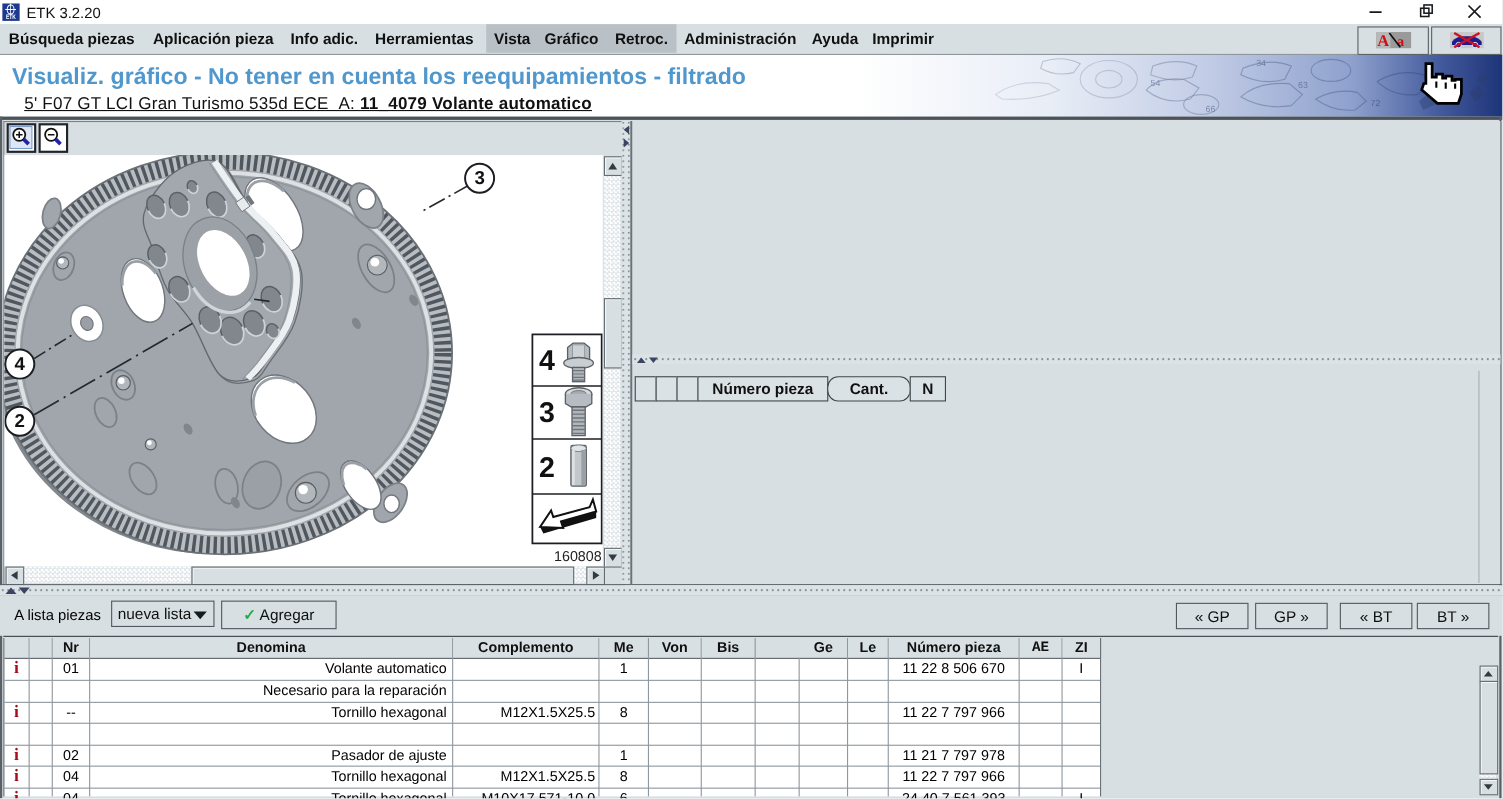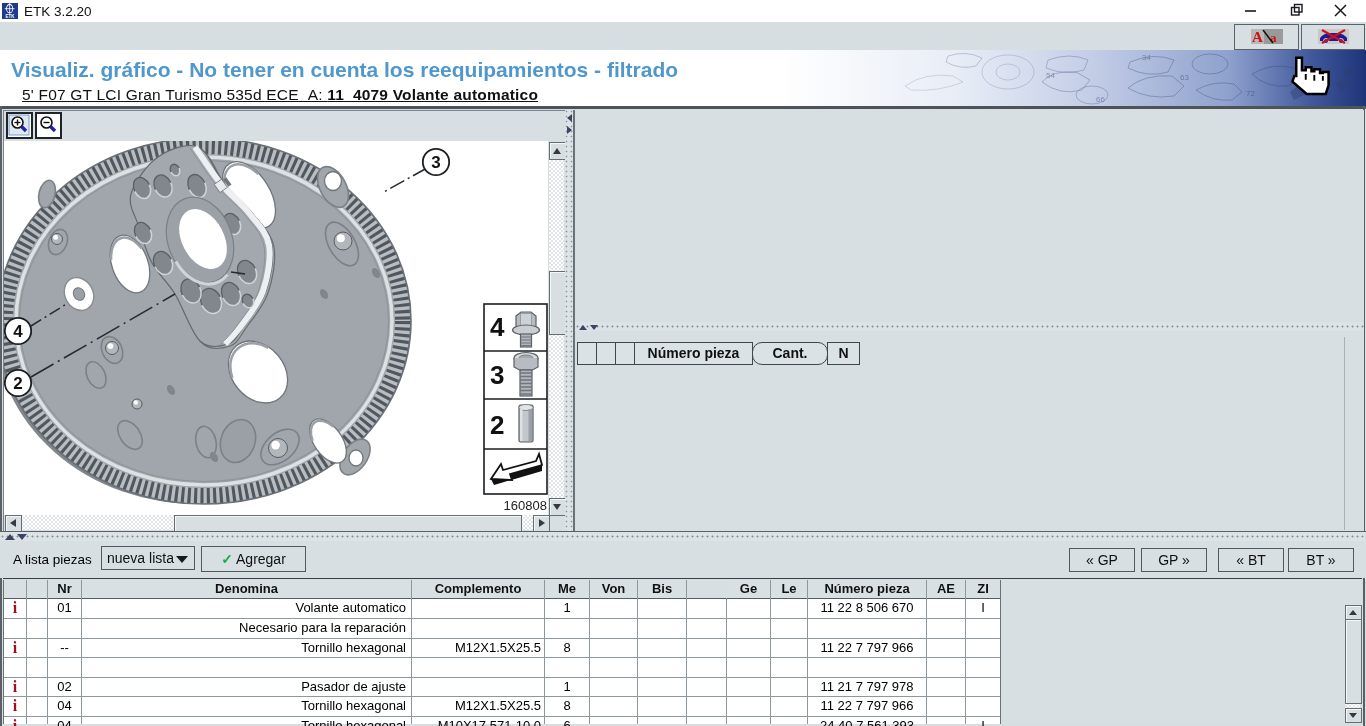--- a/index.html
+++ b/index.html
@@ -63,20 +63,33 @@
     <text x="11.5" y="15.5" font-size="6.5" font-family="Liberation Sans" font-weight="bold" fill="#fff" text-anchor="middle">ETK</text>
   </svg>
   <div class="abs" id="titletext">ETK 3.2.20</div>
   <svg class="abs" style="left:1235px;top:0px" width="120" height="22" viewBox="0 0 120 22">
     <line x1="10" y1="11" x2="21" y2="11" stroke="#16191d" stroke-width="1.6"></line>
     <rect x="56.5" y="7.5" width="7.5" height="7.5" fill="none" stroke="#16191d" stroke-width="1.4"></rect>
     <rect x="59.5" y="4.5" width="7.5" height="7.5" fill="none" stroke="#16191d" stroke-width="1.4"></rect>
     <path d="M100 5 L111 16 M111 5 L100 16" stroke="#16191d" stroke-width="1.5"></path>
   </svg>
 
+  <div class="abs" id="menubar">
+    <div class="abs" id="menuhl"></div>
+    <div class="menuitem" style="left:8px">Búsqueda piezas</div>
+    <div class="menuitem" style="left:139px">Aplicación pieza</div>
+    <div class="menuitem" style="left:264px">Info adic.</div>
+    <div class="menuitem" style="left:341px">Herramientas</div>
+    <div class="menuitem" style="left:449px">Vista</div>
+    <div class="menuitem" style="left:495px">Gráfico</div>
+    <div class="menuitem" style="left:559px">Retroc.</div>
+    <div class="menuitem" style="left:622px">Administración</div>
+    <div class="menuitem" style="left:738px">Ayuda</div>
+    <div class="menuitem" style="left:793px">Imprimir</div>
+  </div>
 
   <div class="abs" style="left:1234px;top:24px;width:63px;height:24px;border:1px solid #5a6268;background:#d7dfe3;"></div>
   <div class="abs" style="left:1301px;top:24px;width:62px;height:24px;border:1px solid #5a6268;background:#d7dfe3;"></div>
   <svg class="abs" style="left:1251px;top:29px" width="32" height="15" viewBox="0 0 32 15">
     <rect x="0" y="0" width="32" height="15" fill="#9a9a9a"></rect>
     <rect x="0" y="0" width="13" height="15" fill="#b8b8b8"></rect>
     <text x="1" y="13" font-size="15" font-weight="bold" font-family="Liberation Serif" fill="#cc1111">A</text>
     <text x="19" y="13" font-size="13" font-weight="bold" font-family="Liberation Serif" fill="#cc1111">a</text>
     <line x1="12" y1="1" x2="22" y2="14" stroke="#111" stroke-width="1.5"></line>
   </svg>
@@ -387,21 +400,21 @@
     <div class="bhead" style="left:45px;width:33px;">Nr</div>
     <div class="bhead" style="left:79px;width:329px;">Denomina</div>
     <div class="bhead" style="left:409px;width:132px;">Complemento</div>
     <div class="bhead" style="left:542px;width:44px;">Me</div>
     <div class="bhead" style="left:587px;width:47px;">Von</div>
     <div class="bhead" style="left:635px;width:48px;">Bis</div>
     <div class="bhead" style="left:684px;width:39px;margin-top:21px;">Kat</div>
     <div class="bhead" style="left:724px;width:43px;">Ge</div>
     <div class="bhead" style="left:768px;width:36px;">Le</div>
     <div class="bhead" style="left:805px;width:118px;">Número pieza</div>
-    <div class="bhead" style="left:924px;width:38px;">AE</div>
+    <div class="bhead" style="left:924px;width:38px;font-family:Liberation Mono, monospace;">AE</div>
     <div class="bhead" style="left:963px;width:34px;">ZI</div>
 
     <div class="abs" style="left:1px;top:19px;width:996px;height:126px;background:#fff;"></div>
     <div class="grid-h" style="left:1px;top:19px;width:996px;background:#565c62;"></div>
 
     <div class="grid-v" style="left:0px;top:1px;height:144px;background:#6a7278;"></div>
     <div class="grid-v" style="left:23px;top:19px;height:126px;"></div>
     <div class="grid-v" style="left:44px;top:19px;height:126px;"></div>
     <div class="grid-v" style="left:78px;top:19px;height:126px;"></div>
     <div class="grid-v" style="left:408px;top:19px;height:126px;"></div>

